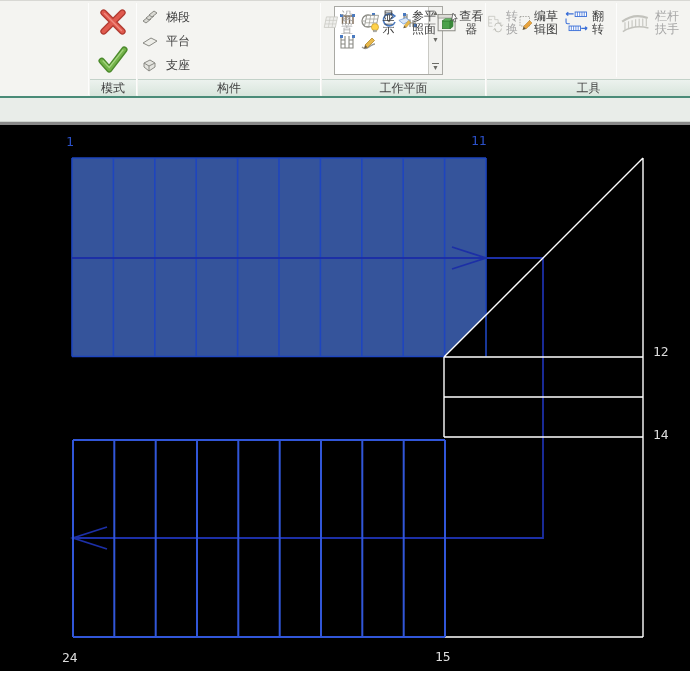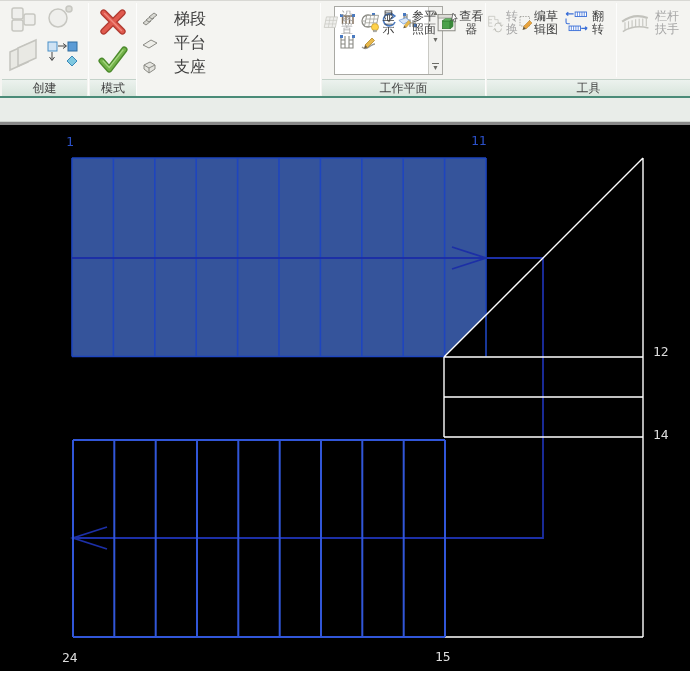--- a/index.html
+++ b/index.html
@@ -22,21 +22,21 @@
   .panel{position:absolute;top:0;height:96px}
   .panel-label{position:absolute;left:0;right:0;bottom:1px;height:17px;
     background:linear-gradient(180deg,#ecf2ee,var(--c-stripGreen));
     border-top:1px solid #c3d2c9;
     font-size:12px;line-height:16px;text-align:center;color:#444}
   .pdivider{position:absolute;top:2px;height:92px;width:1px;background:#c6c6c1;border-right:1px solid #fdfdfc}
   .greenline{left:0;top:95px;width:690px;height:3px;background:var(--c-greenLine)}
   .btn{position:absolute;display:flex;flex-direction:row;align-items:center;
     font-size:12px;color:var(--c-txt);line-height:13px;text-align:center}
   .btn.dis{color:var(--c-txtDis)}
-  .smallrow{position:absolute;display:flex;align-items:center;gap:16px;font-size:16px;color:var(--c-txt)}
+  .smallrow{position:absolute;display:flex;align-items:center;gap:8px;font-size:12px;color:var(--c-txt)}
   .gallery{position:absolute;left:196px;top:5px;width:109px;height:69px;background:#fff;border:1px solid #a9a9a4}
   .gal-icons{position:absolute;left:2px;top:2px;width:90px;display:flex;flex-wrap:wrap}
   .gal-cell{width:21px;height:22px;display:flex;align-items:center;justify-content:center}
   .gal-scroll{position:absolute;right:0;top:0;width:14px;height:67px;border-left:1px solid #c9c9c4;background:#f2f2ef;
     display:flex;flex-direction:column;align-items:center;justify-content:space-between;padding:2px 0}
   .gal-arrow{font-size:7px;color:#6b6b66;line-height:8px;cursor:default}
 
   
   #optionsbar{left:0;top:98px;width:690px;height:24px;background:var(--c-optionsBg);border-bottom:1px solid #cfd4cf}
   #canvas-frame{left:0;top:122px;width:690px;height:549px;background:#888;padding-top:3px}
@@ -53,49 +53,20 @@
   .lab.blue{fill:var(--c-labelBlue)}
   .lab.white{fill:var(--c-labelWhite)}
 </style>
 </head>
 <body>
 
 <div id="app">
 
   <div id="ribbon" class="abs">
 
-    <div class="panel" style="left:2px;width:85px">
-      <svg class="abs" style="left:4px;top:3px" width="78" height="72" viewBox="0 0 78 72">
-
-        <g stroke="#c7c7c1" fill="#efefec" stroke-width="1.5">
-          <rect x="6" y="4" width="11" height="11" rx="2"></rect>
-            <rect x="18" y="10" width="11" height="11" rx="2"></rect>
-            <rect x="6" y="16" width="11" height="11" rx="2"></rect>
-        </g>
-
-        <g stroke="#c7c7c1" fill="#efefec" stroke-width="1.5">
-          <circle cx="52" cy="14" r="9"></circle>
-            <circle cx="63" cy="5" r="3" fill="#dcdcd6"></circle>
-        </g>
-
-        <g stroke="#c4c4be" fill="#e9e9e4" stroke-width="1.5">
-          <path d="M4 48 L22 40 L22 58 L4 66 Z"></path>
-            <path d="M12 44 L30 36 L30 54 L12 62 Z"></path>
-        </g>
-
-        <g>
-          <rect x="42" y="38" width="9" height="9" fill="#cfe3f4" stroke="#4a90c8"></rect>
-          <rect x="62" y="38" width="9" height="9" fill="#5b9bd5" stroke="#2f6da0"></rect>
-          <path d="M52 42 H60 M57 39.5 L60.5 42 L57 44.5" stroke="#444" fill="none"></path>
-          <path d="M46 48 V56 M43.5 53 L46 56.5 L48.5 53" stroke="#444" fill="none"></path>
-          <path d="M66 52 L71 57 L66 62 L61 57 Z" fill="#7ec8e0" stroke="#3a88b8"></path>
-        </g>
-      </svg>
-      <div class="panel-label">创建</div>
-    </div>
     <div class="pdivider" style="left:88px"></div>
 
     <div class="panel" style="left:90px;width:46px">
       <svg class="abs" style="left:8px;top:6px" width="30" height="30" viewBox="0 0 32 32">
         <g>
           <path d="M6 6 L26 26 M26 6 L6 26" stroke="#b03a30" stroke-width="7" stroke-linecap="round"></path>
           <path d="M6 6 L26 26 M26 6 L6 26" stroke="#e05a4e" stroke-width="4.5" stroke-linecap="round"></path>
           <path d="M7 7 L25 25" stroke="#f0897e" stroke-width="1.5" stroke-linecap="round"></path>
         </g>
       </svg>
@@ -180,20 +151,21 @@
               <path d="M5 11 L7.5 13.5 L4 14.5 Z" fill="#6b5a3a"></path>
             </svg>
           </div>
         </div>
         <div class="gal-scroll">
           <span class="gal-arrow">▲</span>
           <span class="gal-arrow">▼</span>
           <span class="gal-arrow" style="border-top:1px solid #6b6b66">▼</span>
         </div>
       </div>
+      <div class="panel-label">构件</div>
     </div>
     <div class="pdivider" style="left:320px"></div>
 
     <div class="panel" style="left:322px;width:163px">
       <div class="btn dis" style="left:0px;top:6px;width:32px">
         <svg width="30" height="32" viewBox="0 0 32 32">
           <path d="M8 5 L28 5 L24 24 L4 24 Z" fill="#efefec" stroke="#c7c7c1" stroke-width="1.4"></path>
           <path d="M14.7 5 L11.5 24 M21.3 5 L18 24 M6.7 11.3 L26.7 11.3 M5.3 17.7 L25.3 17.7" stroke="#c7c7c1" stroke-width="1.2"></path>
         </svg>
         <span>设置</span>

